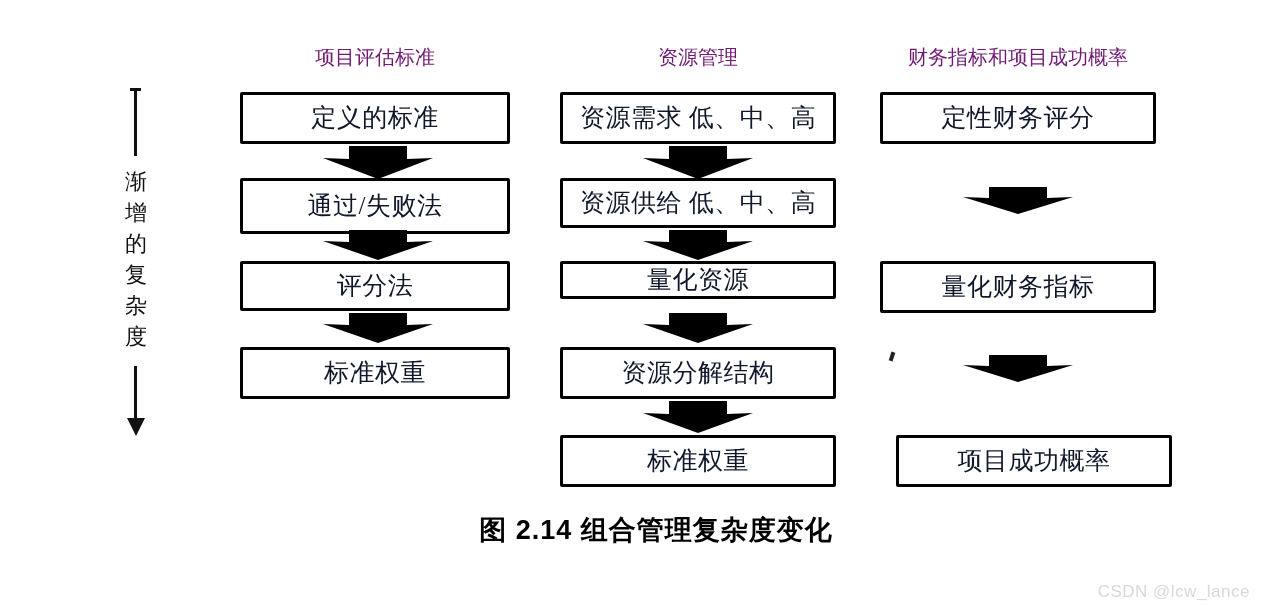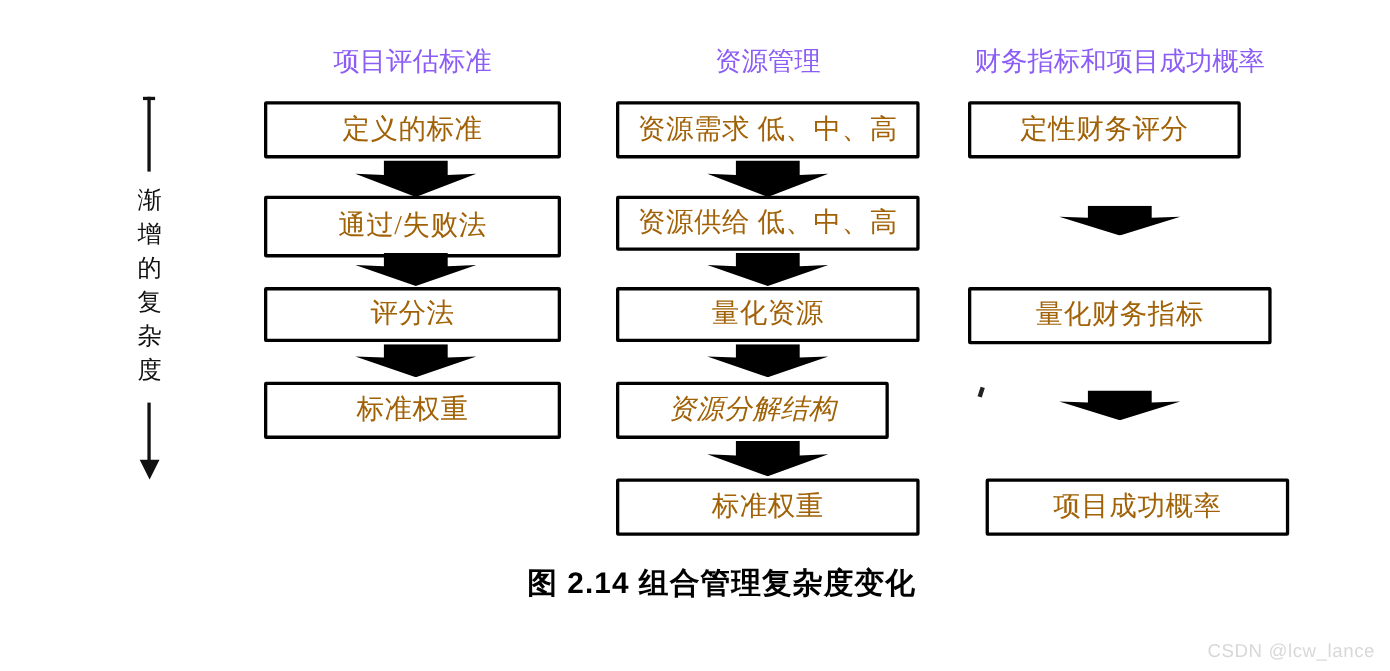--- a/index.html
+++ b/index.html
@@ -76,41 +76,41 @@
     width: 0; height: 0;
     border-left: 9px solid transparent;
     border-right: 9px solid transparent;
     border-top: 18px solid #111;
   }
 
   
   .col-header {
     position: absolute;
     text-align: center;
-    font-size: 24px;
+    font-size: 20px;
     line-height: 30px;
     font-family: "Liberation Serif", "DejaVu Serif", serif;
-    color: #8b5cf6;
+    color: #701a75;
     white-space: nowrap;
   }
 
   
   .node-box {
     position: absolute;
     box-sizing: border-box;
     border: 3px solid #000;
     border-radius: 2px;
     background: #ffffff;
     display: flex;
     align-items: center;
     justify-content: center;
     font-size: 25px;
     line-height: 1.1;
     font-family: "Liberation Serif", "DejaVu Serif", serif;
-    color: #a16207;
+    color: #0f172a;
     white-space: nowrap;
     letter-spacing: 0.5px;
   }
 
   
   .block-arrow {
     position: absolute;
   }
   .block-arrow svg { display: block; }
 
@@ -198,39 +198,39 @@
   </div>
 
   <div class="node-box" style="left:560px; top:178px; width:276px; height:50px;">资源供给 低、中、高</div>
 
   <div class="block-arrow" style="left:643px; top:230px;">
     <svg width="110" height="30" viewBox="0 0 110 30">
       <polygon points="26,0 84,0 84,12 110,11 55,30 0,11 26,12" fill="#000000"></polygon>
     </svg>
   </div>
 
-  <div class="node-box" style="left:560px; top:261px; width:276px; height:50px;">量化资源</div>
+  <div class="node-box" style="left:560px; top:261px; width:276px; height:38px;">量化资源</div>
 
   <div class="block-arrow" style="left:643px; top:313px;">
     <svg width="110" height="30" viewBox="0 0 110 30">
       <polygon points="26,0 84,0 84,12 110,11 55,30 0,11 26,12" fill="#000000"></polygon>
     </svg>
   </div>
 
-  <div class="node-box" style="left:560px; top:347px; width:248px; height:52px;font-style:italic;">资源分解结构</div>
+  <div class="node-box" style="left:560px; top:347px; width:276px; height:52px;">资源分解结构</div>
 
   <div class="block-arrow" style="left:643px; top:401px;">
     <svg width="110" height="32" viewBox="0 0 110 32">
       <polygon points="26,0 84,0 84,13 110,12 55,32 0,12 26,13" fill="#000000"></polygon>
     </svg>
   </div>
 
   <div class="node-box" style="left:560px; top:435px; width:276px; height:52px;">标准权重</div>
 
-  <div class="node-box" style="left:880px; top:92px;  width:248px; height:52px;">定性财务评分</div>
+  <div class="node-box" style="left:880px; top:92px;  width:276px; height:52px;">定性财务评分</div>
 
   <div class="block-arrow" style="left:963px; top:187px;">
     <svg width="110" height="27" viewBox="0 0 110 27">
       <polygon points="26,0 84,0 84,11 110,10 55,27 0,10 26,11" fill="#000000"></polygon>
     </svg>
   </div>
 
   <div class="node-box" style="left:880px; top:261px; width:276px; height:52px;">量化财务指标</div>
 
   <div class="block-arrow" style="left:963px; top:355px;">

